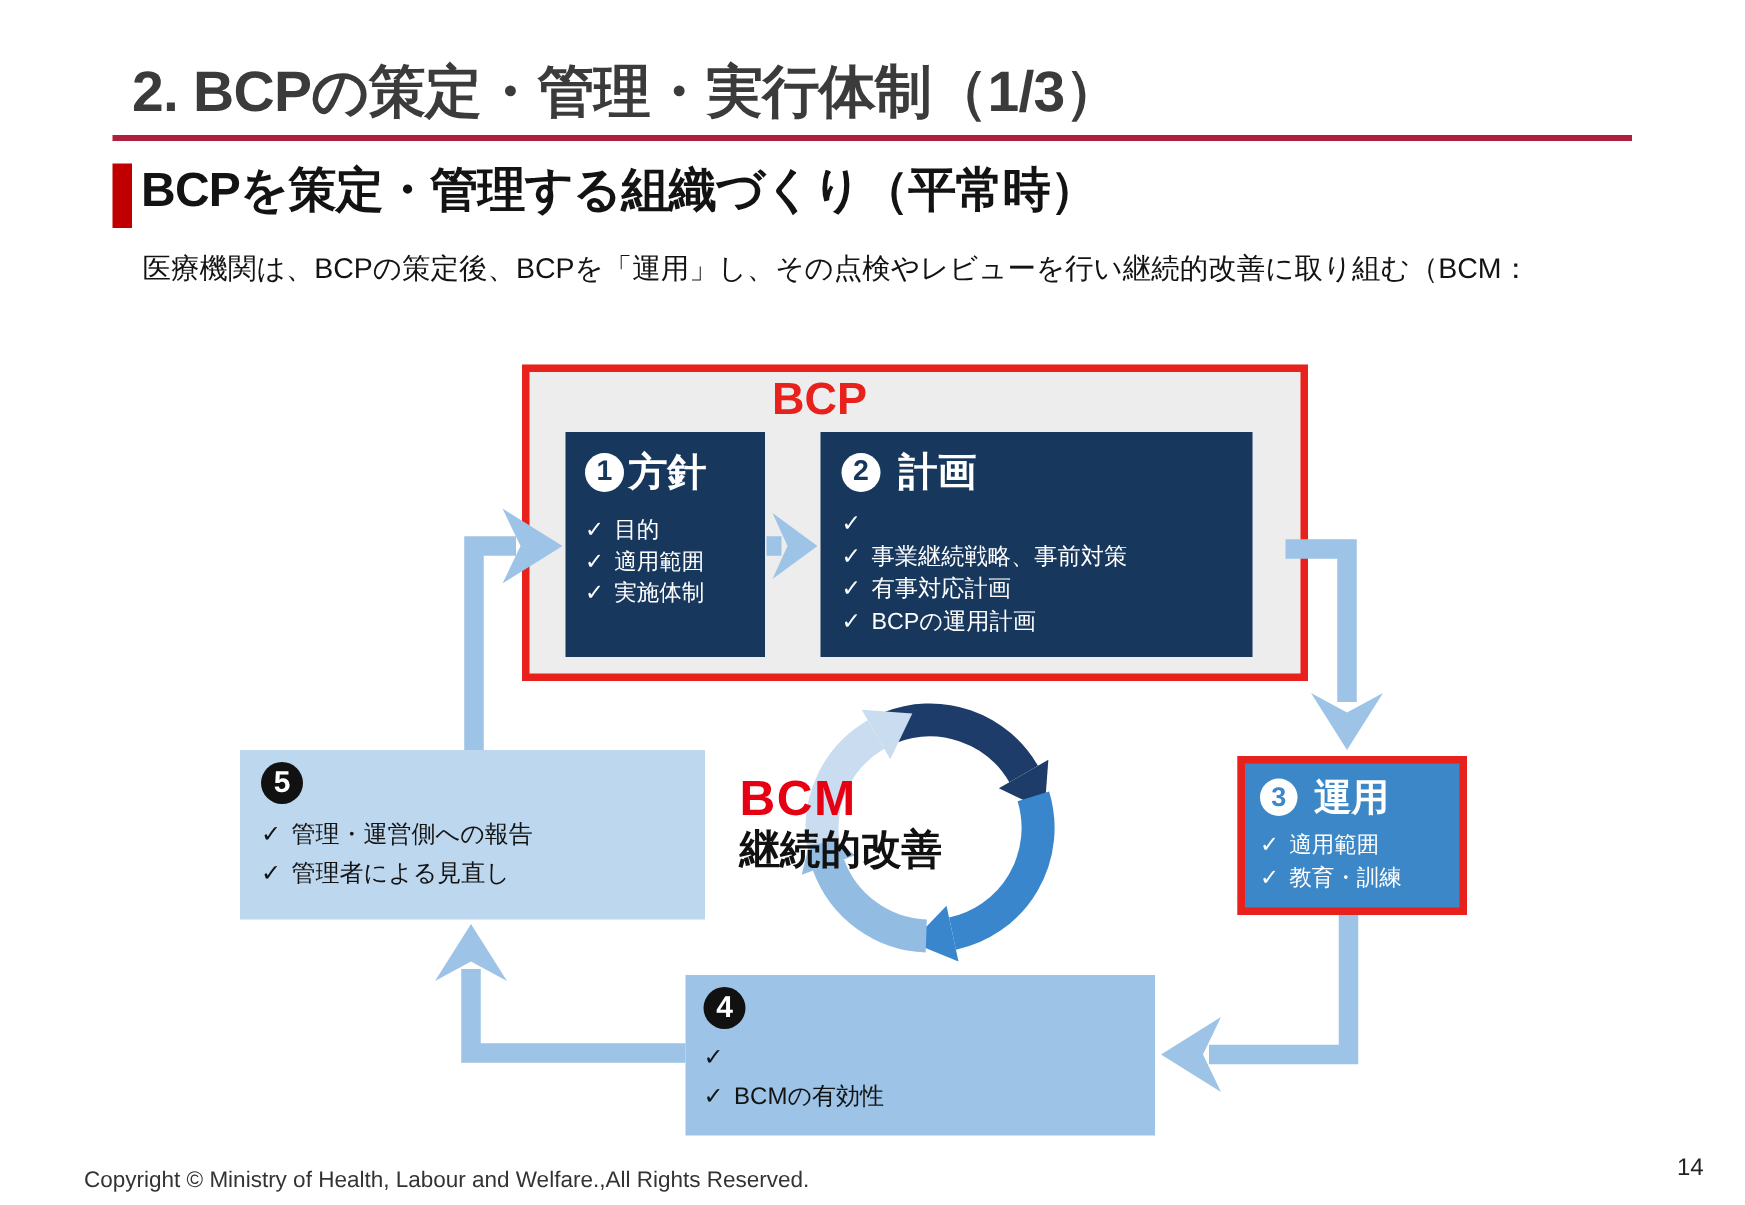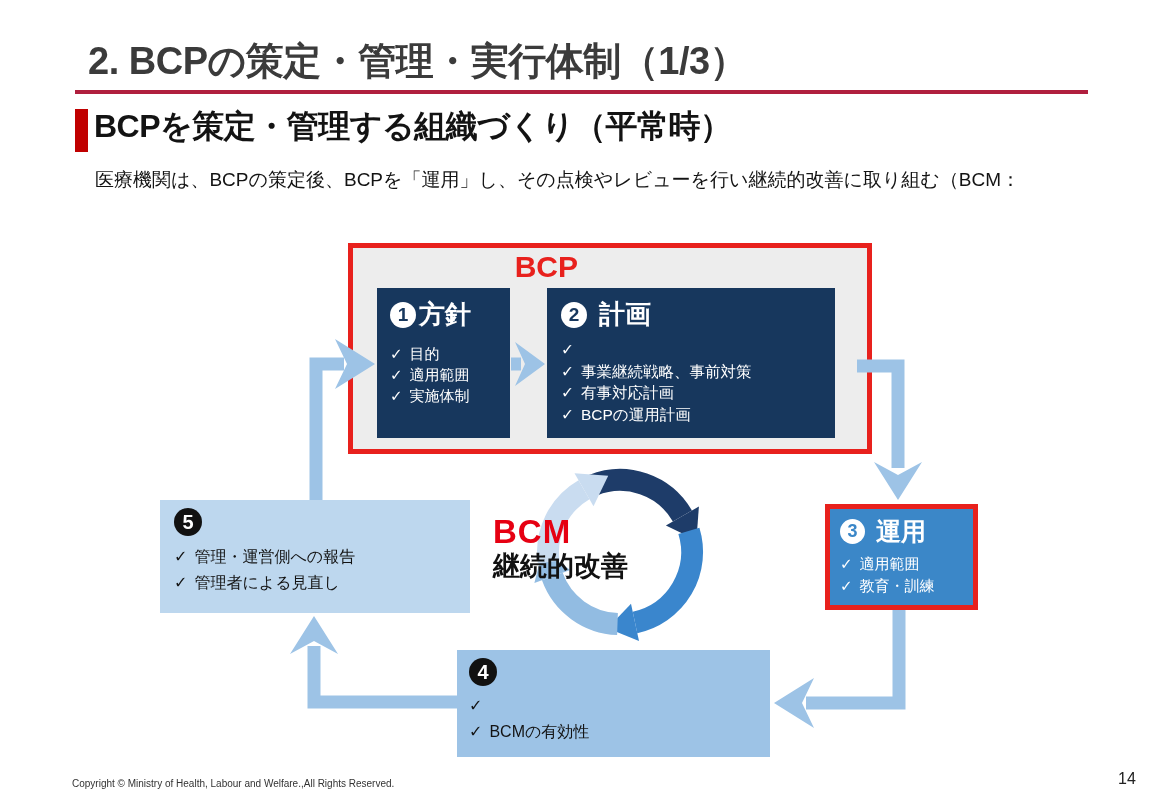--- a/index.html
+++ b/index.html
@@ -69,21 +69,21 @@
   .box5 { left:160px; top:500px; width:310px; height:113px; background:#bdd7ee; color:#131313; padding:8px 0 0 14px; }
   .box5 .step-title { font-size:27px; }
   .box5 .badge { width:28px; height:28px; font-size:20px; background:#111111; color:#ffffff; margin-right:11px; }
   .box5 .items { margin-top:8px; font-size:16px; line-height:26px; }
 
   .cycle-svg { left:490px; top:450px; width:260px; height:210px; }
   .cycle-labels { left:493px; top:514px; width:250px; }
   .cycle-main { font-size:33px; font-weight:700; color:#e60012; line-height:36px; letter-spacing:1px; }
   .cycle-sub { font-size:27px; font-weight:700; color:#111111; line-height:32px; }
 
-  .footer-copyright { left:72px; top:778px; font-size:10px; color:#333333; white-space:nowrap; }
+  .footer-copyright { left:56px; top:778px; font-size:15px; color:#333333; white-space:nowrap; }
   .footer-page { left:1118px; top:770px; font-size:16px; color:#222222; }
 </style>
 </head>
 <body>
 
 <div class="slide">
 
   <div class="abs page-title">2. BCPの策定・管理・実行体制（1/3）</div>
   <div class="abs title-rule"></div>
 

